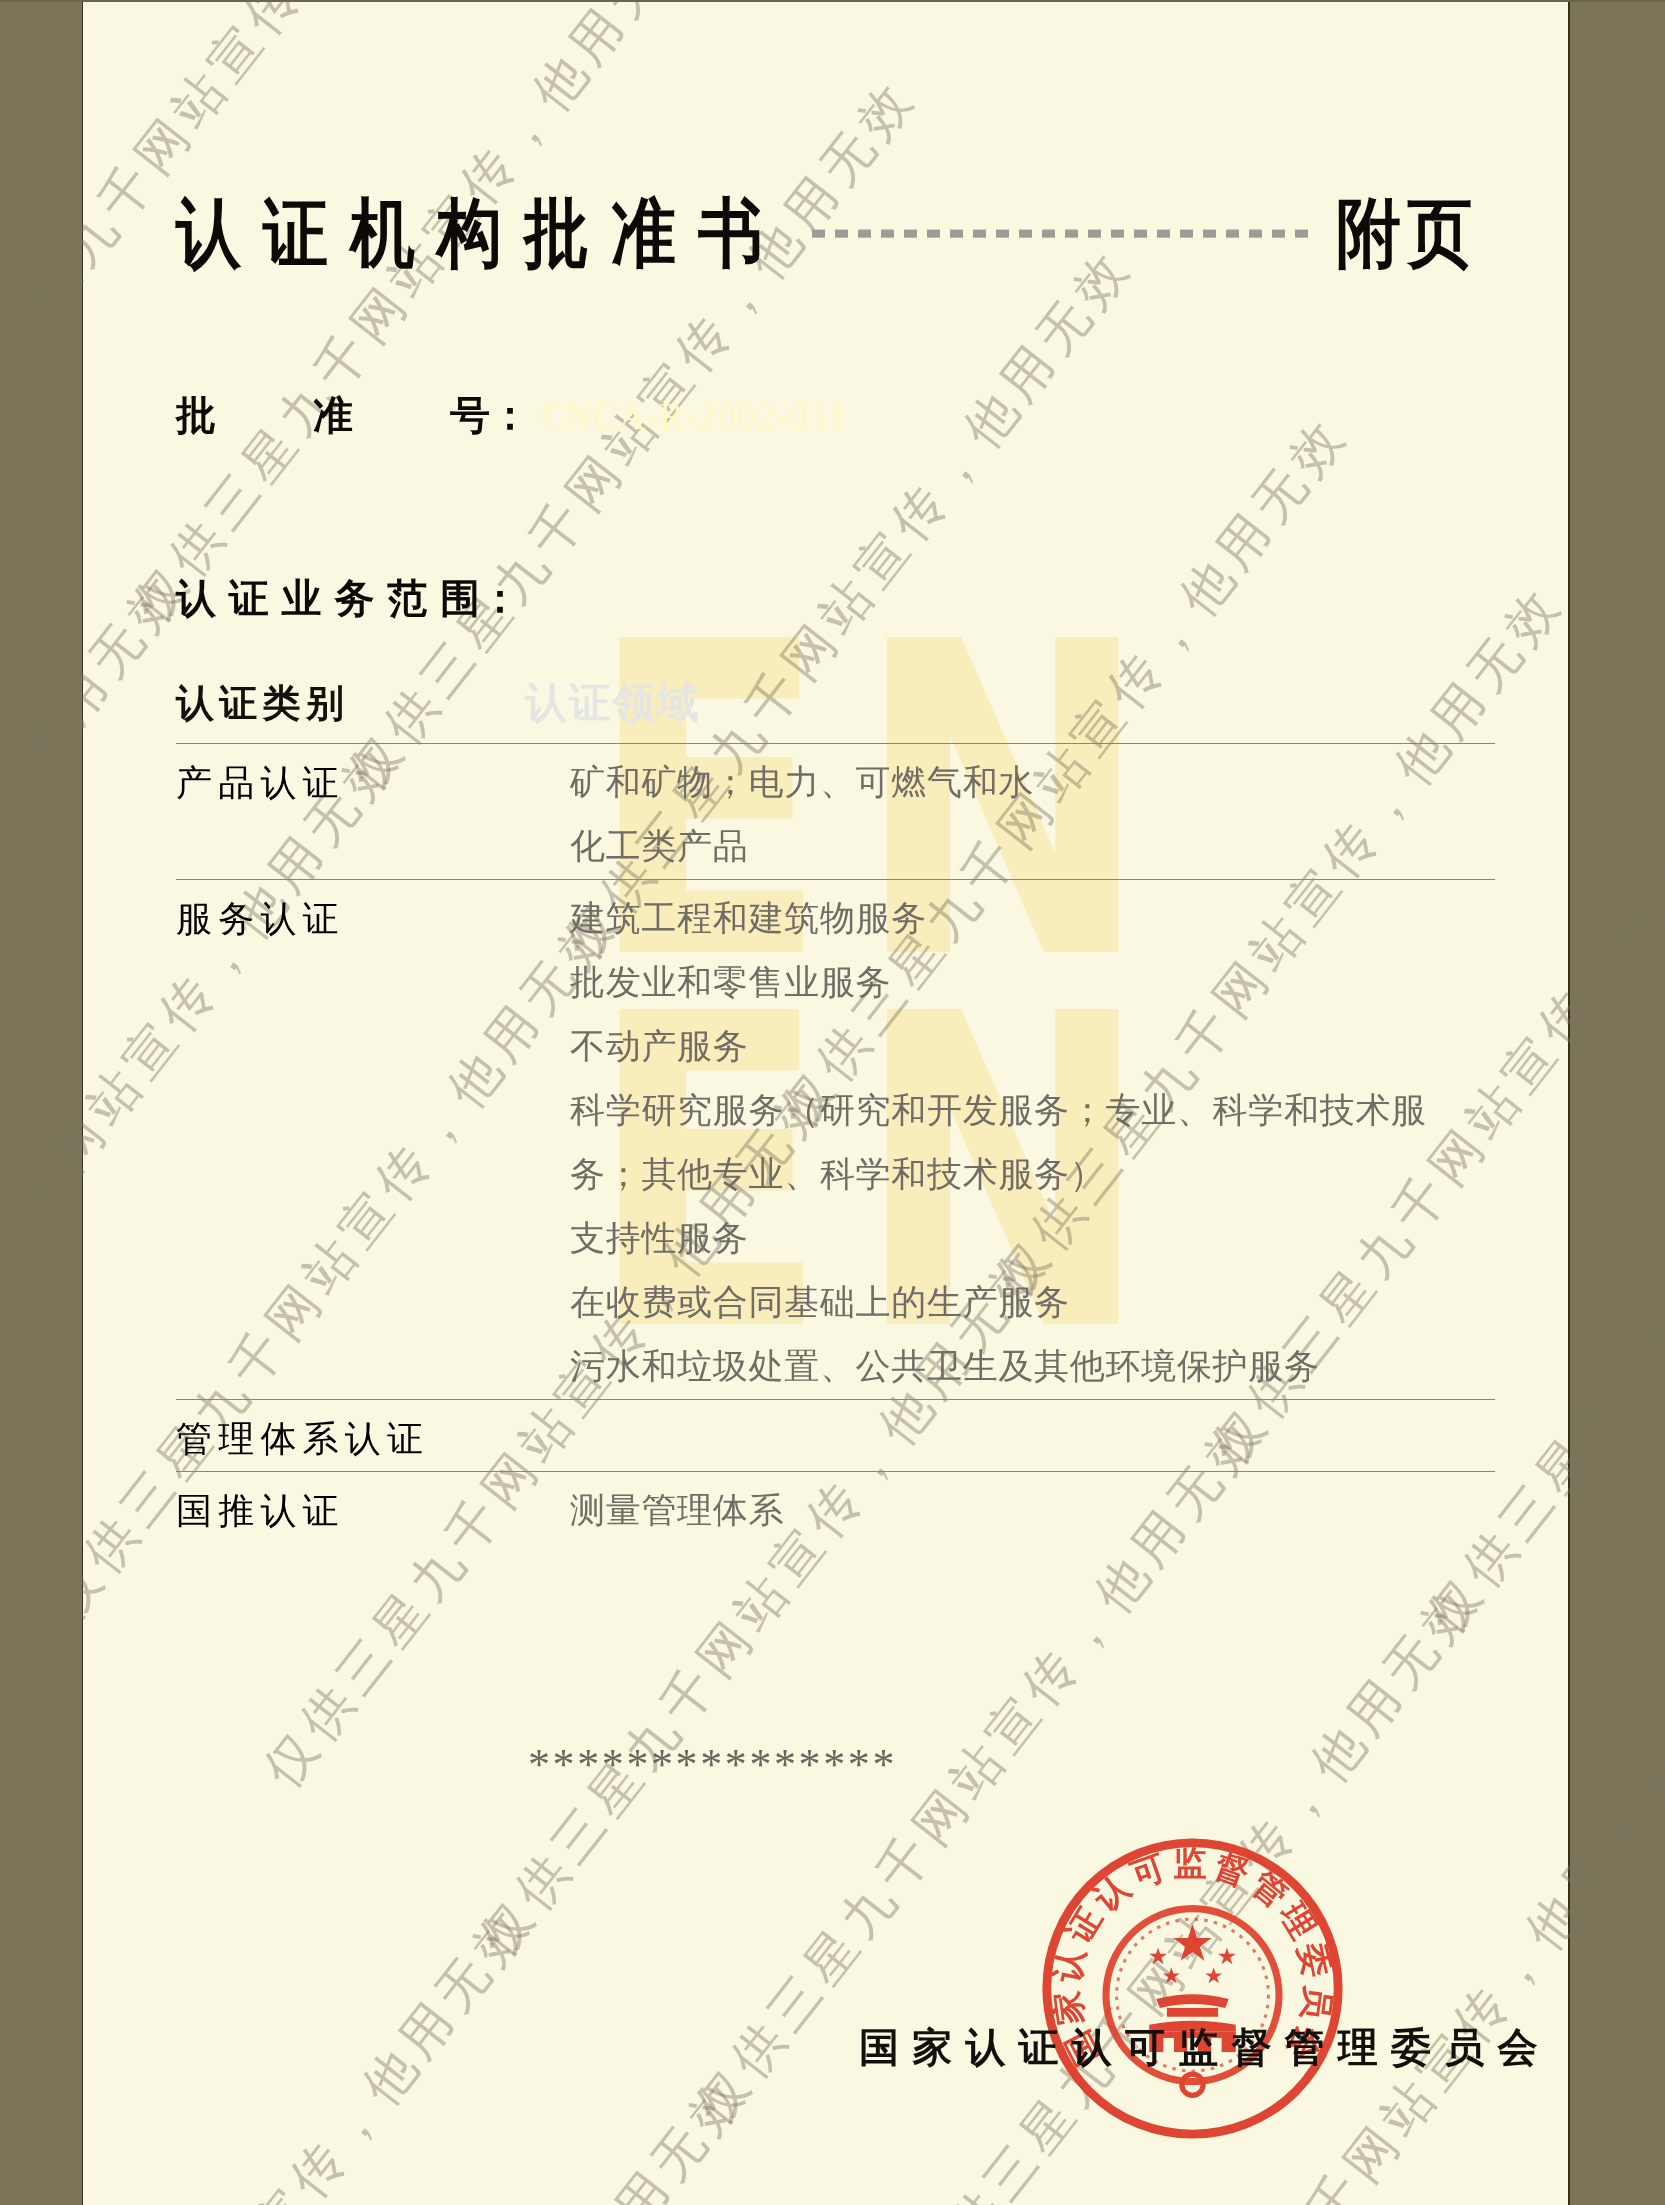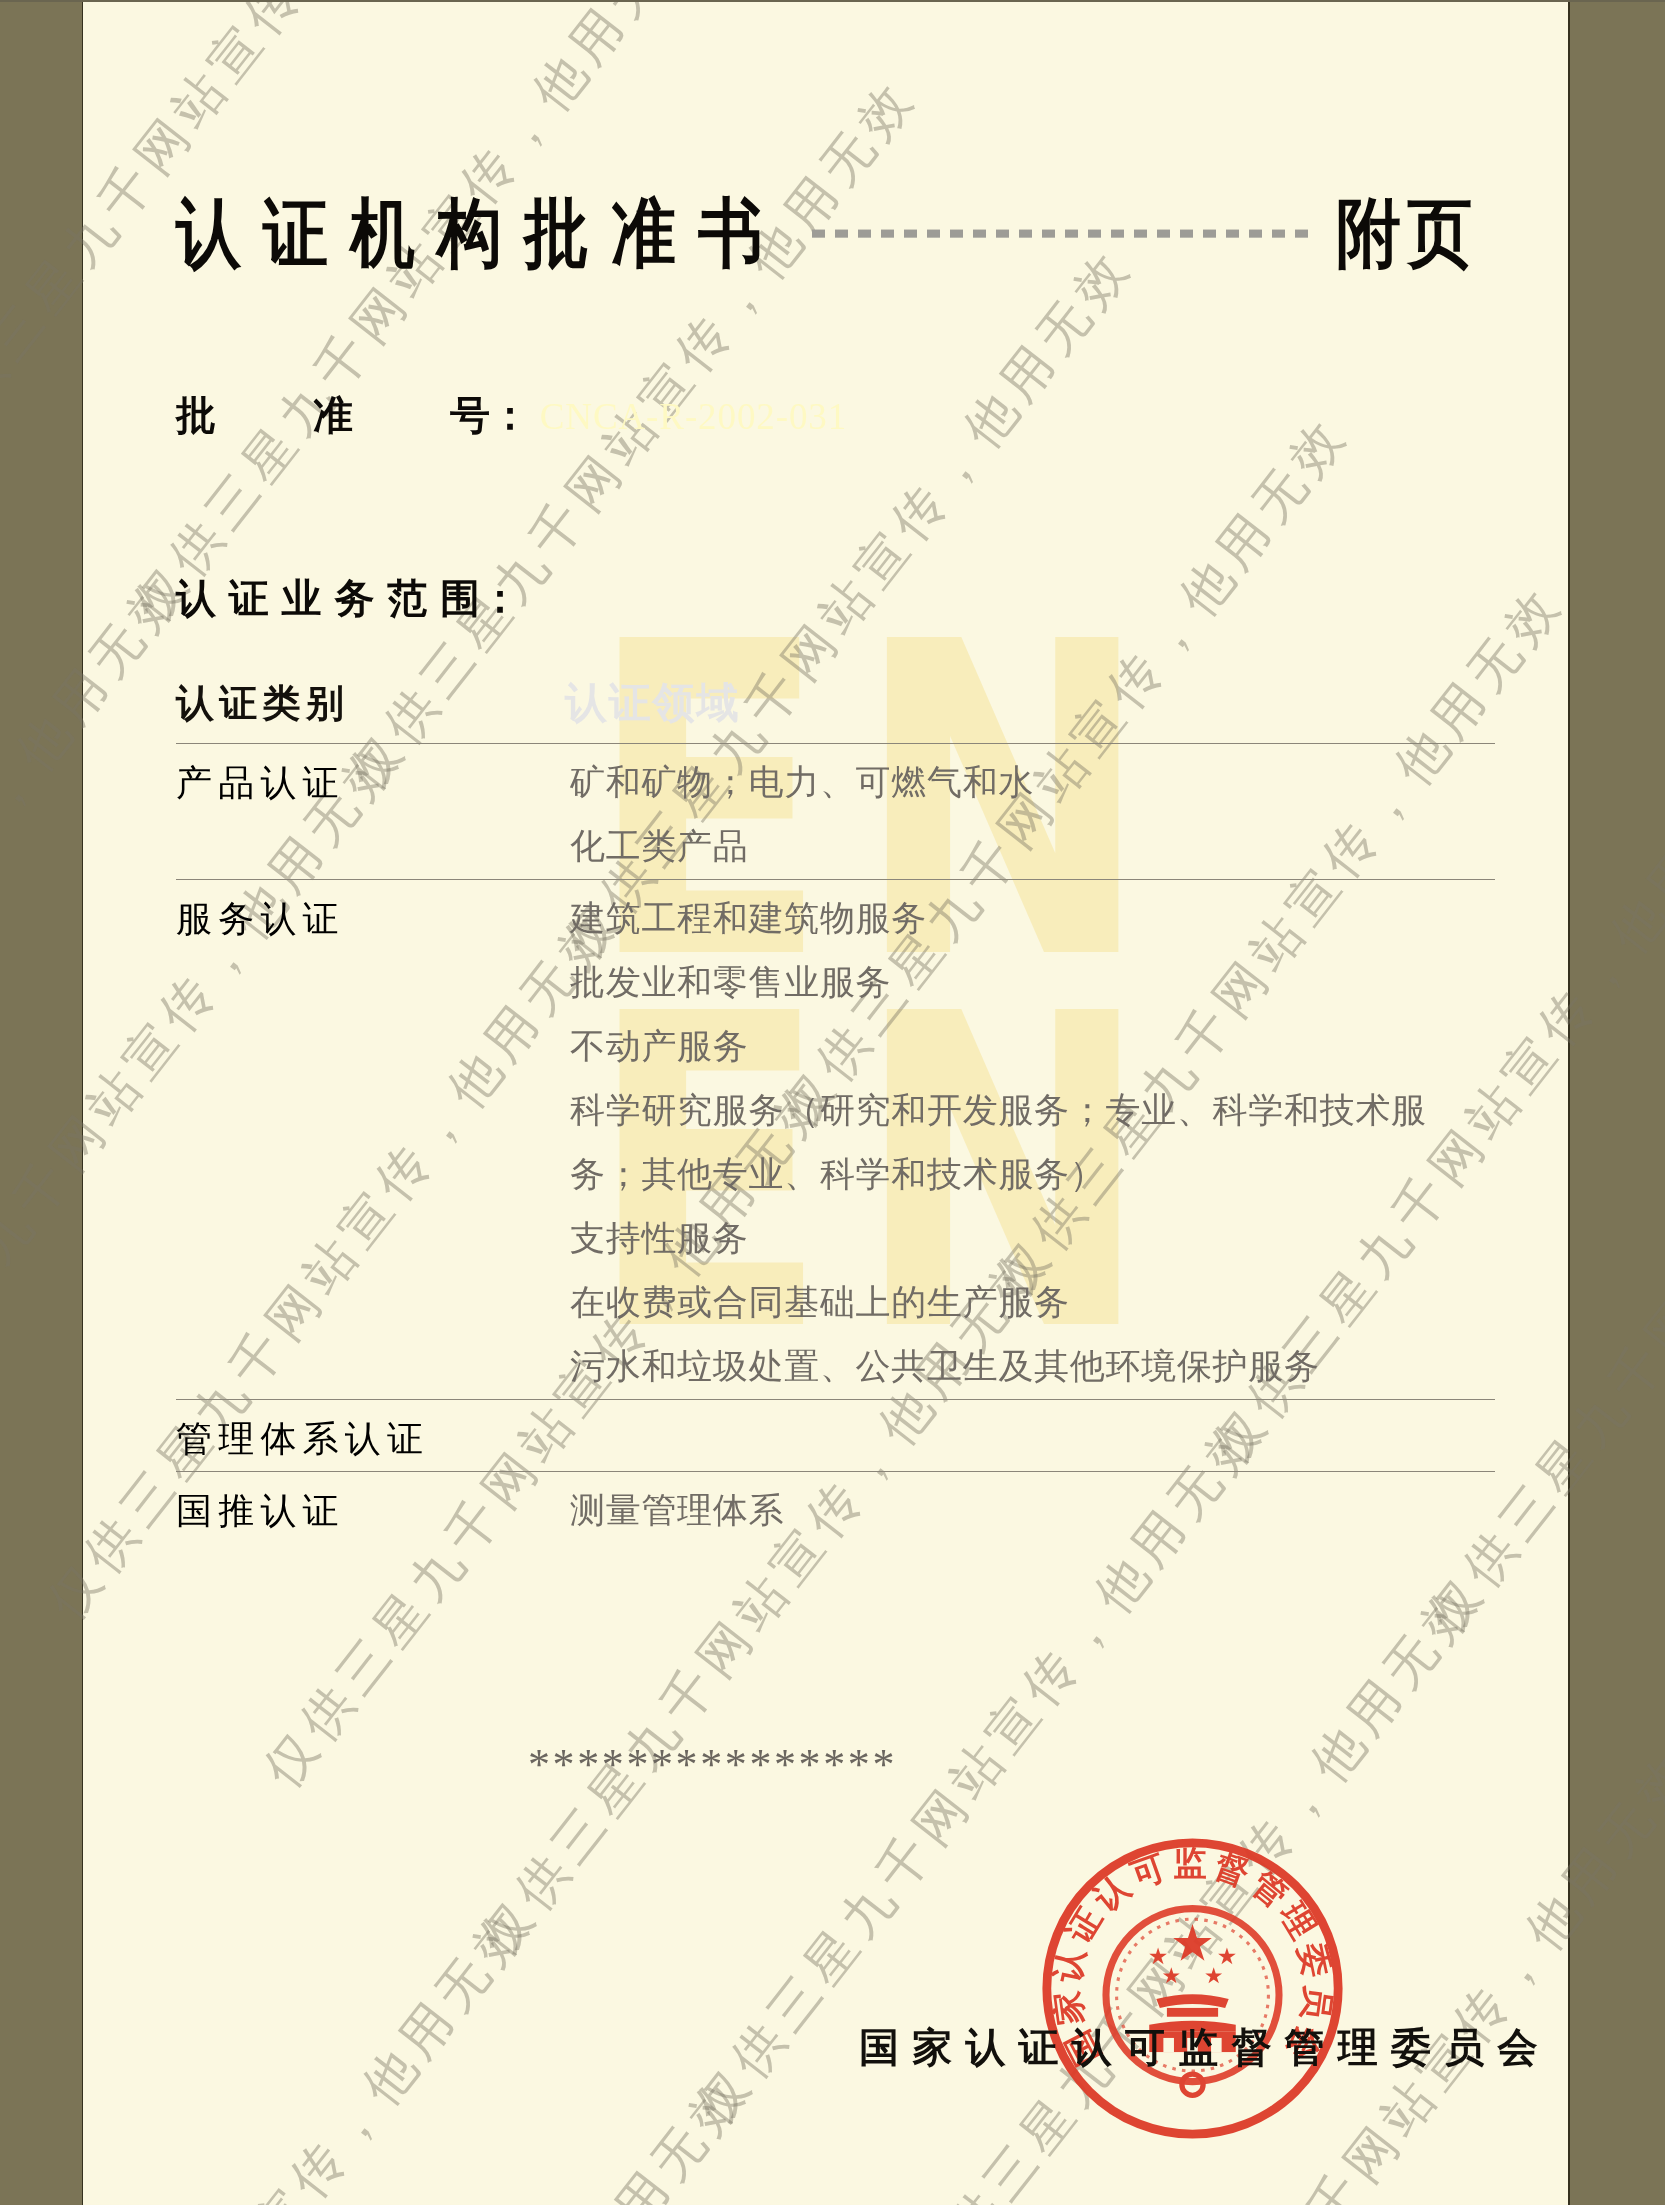--- a/index.html
+++ b/index.html
@@ -53,21 +53,21 @@
   }
   .field-row{position:absolute;left:176px;white-space:nowrap;}
   .f-label{font-size:40px;font-weight:bold;color:#0c0a07;display:inline-block;}
   .ls-a{letter-spacing:97px;margin-right:-97px;}
   .ls-b{letter-spacing:56px;margin-right:-56px;}
   .ls-c{letter-spacing:12.8px;margin-right:-12.8px;}
   .f-colon{font-size:40px;font-weight:bold;color:#0c0a07;}
   .f-value{font-size:37px;color:#fef9c3;margin-left:9.7px;letter-spacing:0.9px;}
   
   .scope-table{position:absolute;left:176px;top:681px;width:1319px;}
-  .t-header{display:flex;line-height:44px;padding-bottom:17.6px;border-bottom:1.3px solid #8b8679;gap:40px;}
+  .t-header{display:flex;line-height:44px;padding-bottom:17.6px;border-bottom:1.3px solid #8b8679;}
   .t-header .c1{width:349px;font-size:38px;font-weight:bold;color:#14110c;letter-spacing:5.3px;}
   .t-header .c2{flex:1;font-size:42px;font-weight:bold;color:#e5e5e5;letter-spacing:1.8px;}
   .t-row{display:flex;padding-top:7px;border-bottom:1.3px solid #8b8679;}
   .t-row.last{border-bottom:none;}
   .t-row .cat{width:349px;font-size:36px;color:#000000;letter-spacing:6.2px;line-height:64px;}
   .t-row .fields{flex:1;}
   .t-row .fields div{font-size:35px;color:#716c65;letter-spacing:0.7px;line-height:64px;margin-left:45px;}
   
   .asterisks{
     position:absolute;left:528px;top:1739px;

